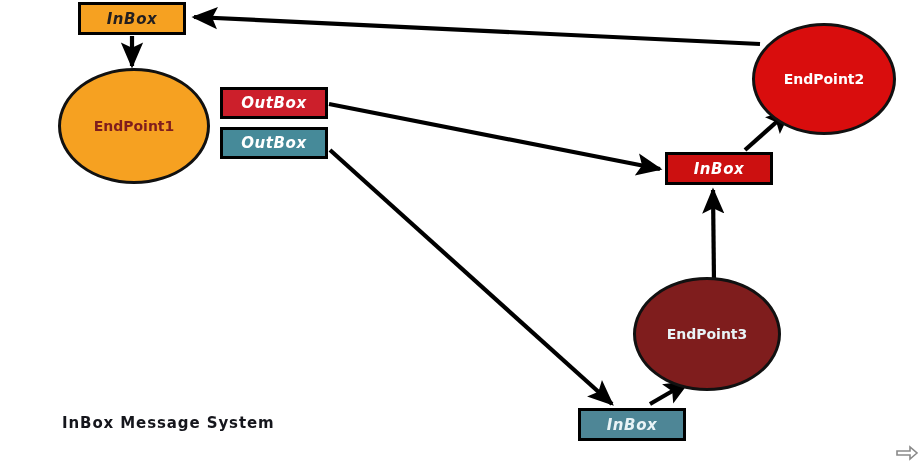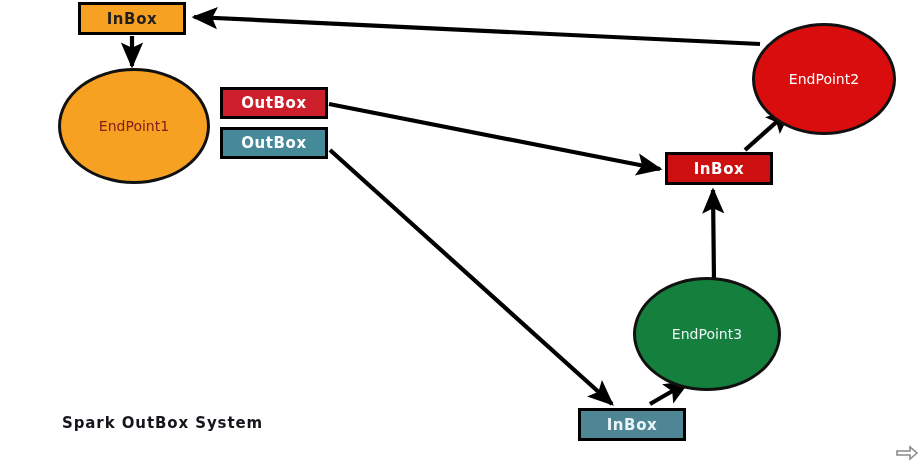--- a/index.html
+++ b/index.html
@@ -28,25 +28,26 @@
     display: flex;
     align-items: center;
     justify-content: center;
     box-sizing: border-box;
     z-index: 5;
   }
   .box {
     border: 3px solid #000000;
     font-weight: bold;
     letter-spacing: 0.6px;
+    font-style: italic;
   }
   .ellipse {
     border: 3px solid #111111;
     border-radius: 50%;
-    font-weight: normal;
+    font-weight: bold;
   }
   .caption {
     position: absolute;
     font-weight: bold;
     color: #15161c;
     letter-spacing: 0.9px;
     white-space: nowrap;
     z-index: 6;
   }
   .cursor-mark {
@@ -93,27 +94,27 @@
   </div>
 
   <div class="node ellipse" style="left: 752px; top: 23px; width: 144px; height: 112px; background: rgb(217, 13, 13); color: rgb(255, 255, 255); font-size: 14px;">
     <span>EndPoint2</span>
   </div>
 
   <div class="node box" style="left: 665px; top: 152px; width: 108px; height: 33px; background: rgb(204, 16, 16); color: rgb(255, 255, 255); font-size: 15px;">
     <span>InBox</span>
   </div>
 
-  <div class="node ellipse" style="left: 633px; top: 277px; width: 148px; height: 114px; background: #15803d; color: rgb(233, 244, 247); font-size: 14px;">
+  <div class="node ellipse" style="left: 633px; top: 277px; width: 148px; height: 114px; background: #7f1d1d; color: rgb(233, 244, 247); font-size: 14px;">
     <span>EndPoint3</span>
   </div>
 
   <div class="node box" style="left: 578px; top: 408px; width: 108px; height: 33px; background: rgb(78, 134, 150); color: rgb(233, 244, 247); font-size: 15px;">
     <span>InBox</span>
   </div>
 
-  <div class="caption" style="left:62px; top:414px; font-size:15px;">Spark OutBox System</div>
+  <div class="caption" style="left:62px; top:414px; font-size:15px;">InBox Message System</div>
 
   <svg class="cursor-mark" style="left:896px; top:444px;" width="22" height="18" viewBox="0 0 22 18" xmlns="http://www.w3.org/2000/svg">
     <path d="M1,9 L8,3 L8,7 L21,7 L21,11 L8,11 L8,15 Z" fill="none" stroke="#8a8a8a" stroke-width="1.6" transform="rotate(180 11 9)"></path>
   </svg>
 
 </div>
 
 </body></html>

